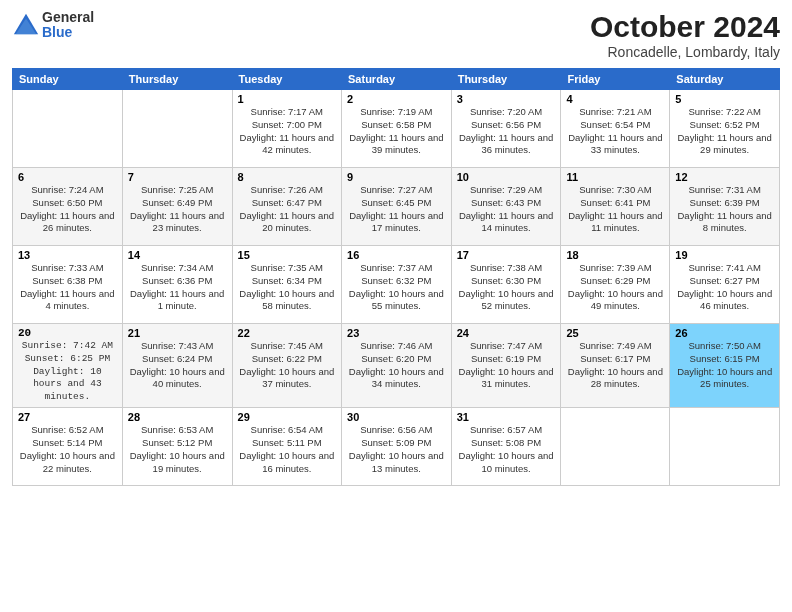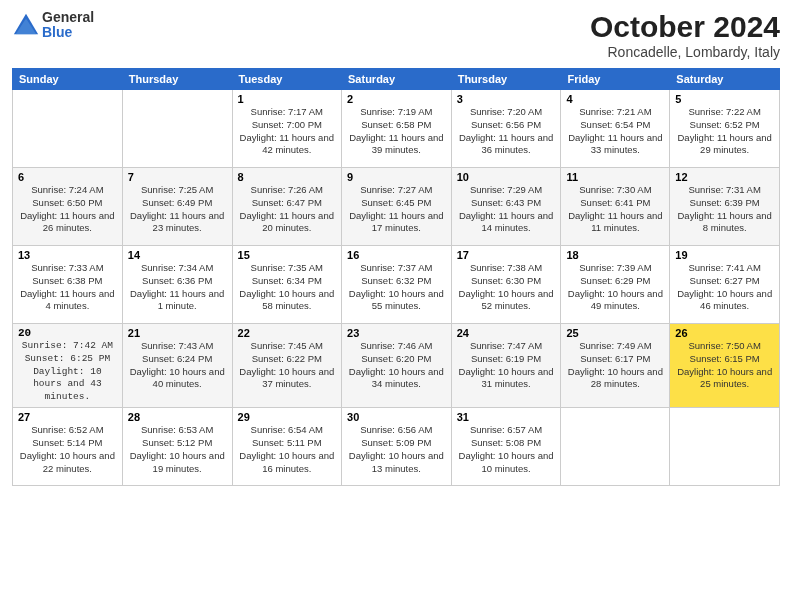--- a/index.html
+++ b/index.html
@@ -227,21 +227,21 @@
             <div class="day-detail">Sunrise: 7:46 AM<br>Sunset: 6:20 PM<br>Daylight: 10 hours and 34 minutes.</div>
           </td>
           <td style="background: rgb(245, 245, 245);">
             <span class="day-number">24</span>
             <div class="day-detail">Sunrise: 7:47 AM<br>Sunset: 6:19 PM<br>Daylight: 10 hours and 31 minutes.</div>
           </td>
           <td style="background: rgb(245, 245, 245);">
             <span class="day-number">25</span>
             <div class="day-detail">Sunrise: 7:49 AM<br>Sunset: 6:17 PM<br>Daylight: 10 hours and 28 minutes.</div>
           </td>
-          <td style="background: #fde047;">
+          <td style="background: #7dd3fc;">
             <span class="day-number">26</span>
             <div class="day-detail">Sunrise: 7:50 AM<br>Sunset: 6:15 PM<br>Daylight: 10 hours and 25 minutes.</div>
           </td>
         </tr>
         <tr>
           <td>
             <span class="day-number">27</span>
             <div class="day-detail">Sunrise: 6:52 AM<br>Sunset: 5:14 PM<br>Daylight: 10 hours and 22 minutes.</div>
           </td>
           <td>

